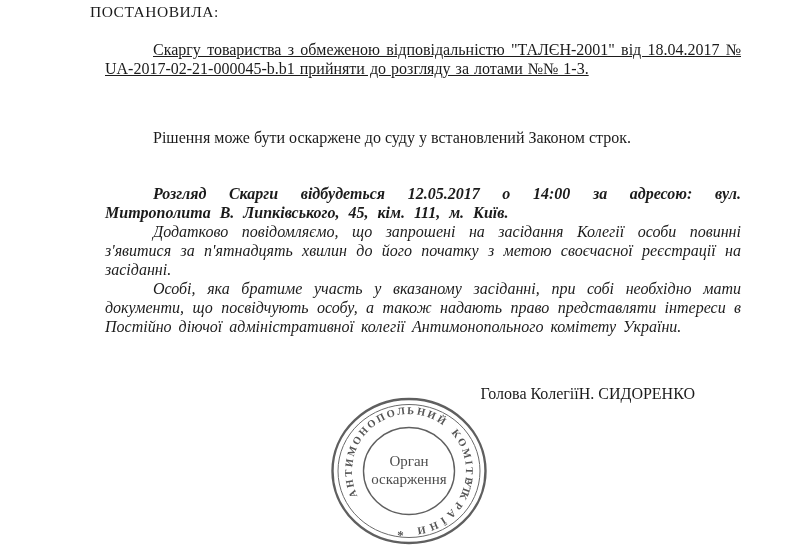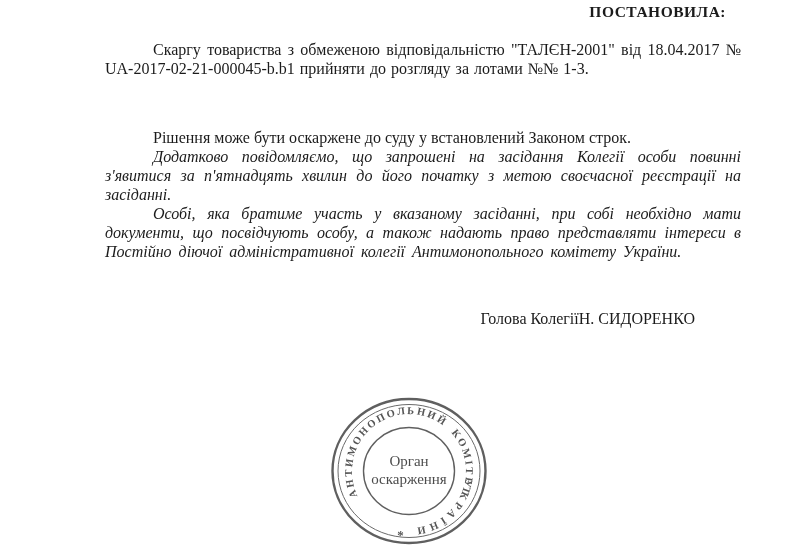--- a/index.html
+++ b/index.html
@@ -8,35 +8,35 @@
     width:791px;height:549px;
     background:#ffffff;
     overflow:hidden;
     font-family:"Liberation Serif", serif;
     color:#1b1b1b;
   }
   .doc{
     padding:2px 50px 0 105px; 
   }
   .title{
-    text-align:right;
-    font-weight:bold;
+    text-align:left;
+    font-weight:normal;
     font-size:15.5px;
     line-height:19px;
     letter-spacing:0.5px;
     transform:translateX(-15px);
   }
   p{
     margin:0;
     font-size:16px;
     line-height:19px;
     text-align:justify;
     text-indent:48px;
   }
-  .p-complaint{margin-top:19px;word-spacing:1px;}
+  .p-complaint{margin-top:19px;word-spacing:1px;text-decoration:underline;}
   .p-appeal{margin-top:50px;}
   .p-hearing{margin-top:37px;font-style:italic;font-weight:bold;word-spacing:5px;}
   .p-italic{font-style:italic;word-spacing:3px;}
   .sig-row{
     margin-top:48px;
     display:flex;
     justify-content:flex-end;
     padding:0 46px 0 48px;
     font-size:16px;
     line-height:19px;
@@ -55,20 +55,21 @@
 
 <div class="page">
   <div class="doc">
 
     <div class="title">ПОСТАНОВИЛА:</div>
 
     <p class="p-complaint">Скаргу товариства з обмеженою відповідальністю "ТАЛЄН-2001" від 18.04.2017 № UA-2017-02-21-000045-b.b1 прийняти до розгляду за лотами №№ 1-3.</p>
 
     <p class="p-appeal">Рішення може бути оскаржене до суду у встановлений Законом строк.</p>
 
+    <p class="p-hearing">Розгляд Скарги відбудеться 12.05.2017 о 14:00 за адресою: вул. Митрополита В. Липківського, 45, кім. 111, м. Київ.</p>
 
     <p class="p-italic">Додатково повідомляємо, що запрошені на засідання Колегії особи повинні з'явитися за п'ятнадцять хвилин до його початку з метою своєчасної реєстрації на засіданні.</p>
 
     <p class="p-italic">Особі, яка братиме участь у вказаному засіданні, при собі необхідно мати документи, що посвідчують особу, а також надають право представляти інтереси в Постійно діючої адміністративної колегії Антимонопольного комітету України.</p>
 
 
     <div class="sig-row">
       <span class="sig-role">Голова Колегії</span>
       <span class="sig-name">Н. СИДОРЕНКО</span>
     </div>

